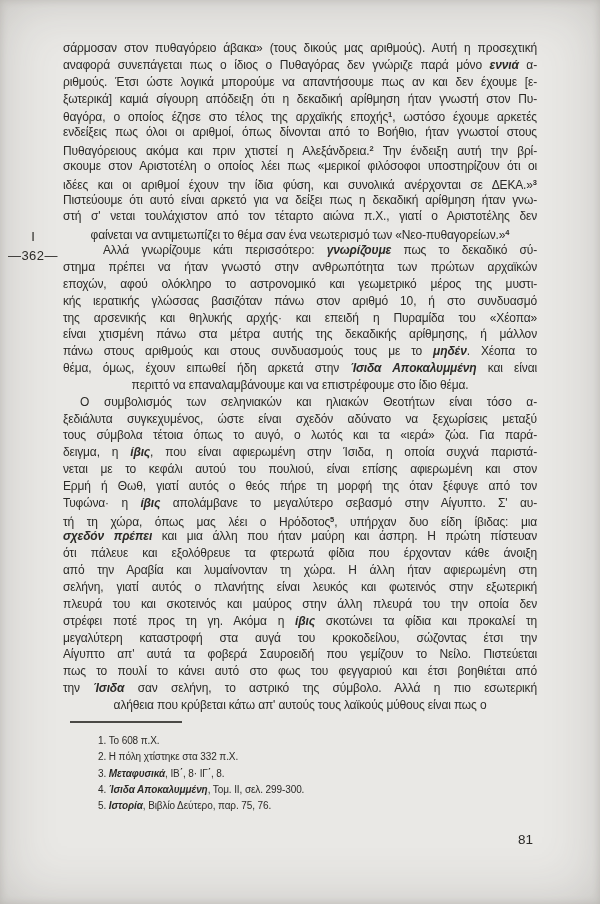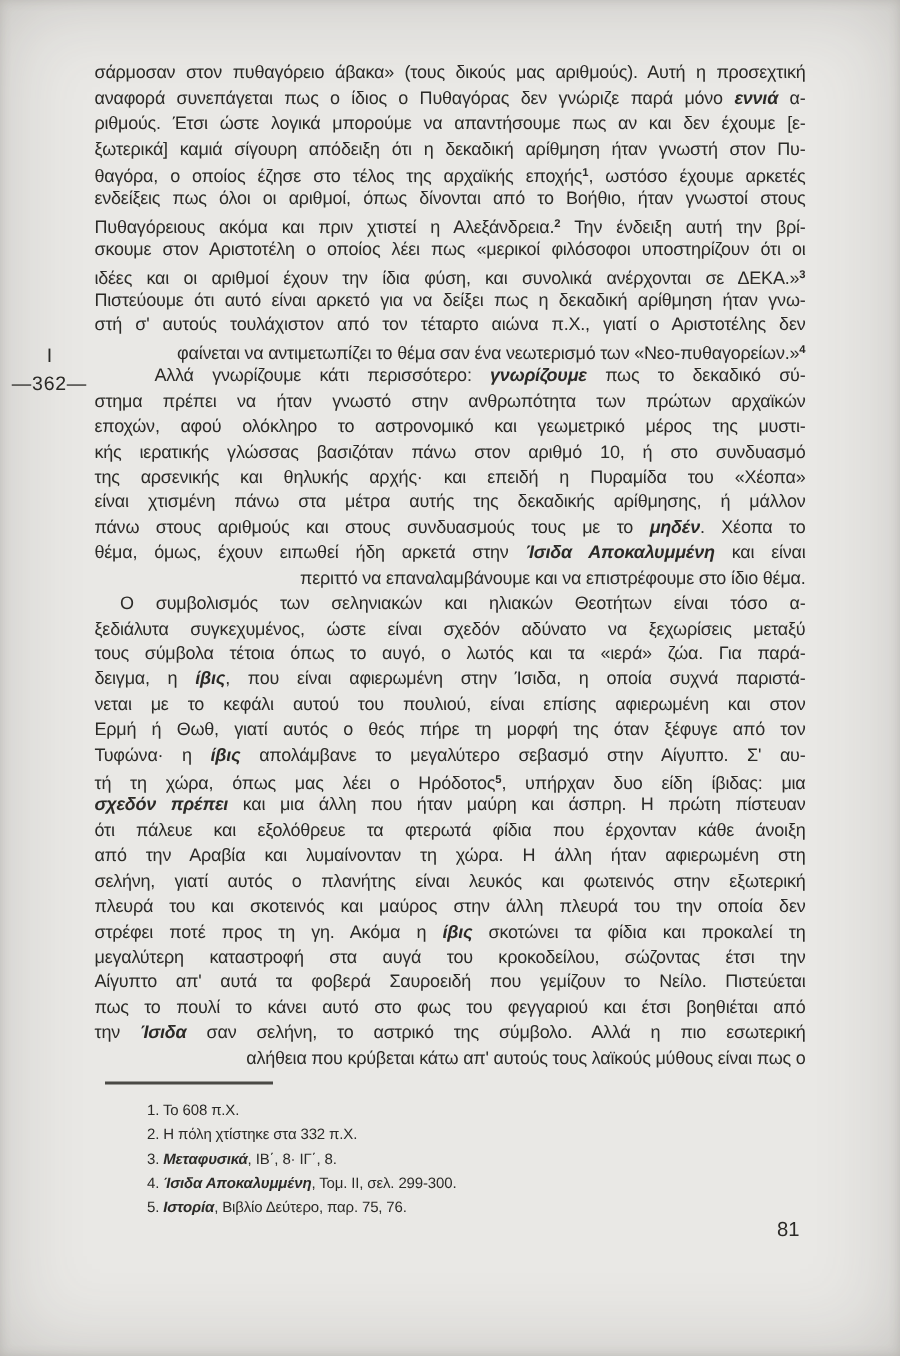--- a/index.html
+++ b/index.html
@@ -16,42 +16,42 @@
   }
   .content {
     position:absolute; left:63px; top:40px; width:474px;
     color:var(--ink); font-size:12px; letter-spacing:-0.15px;
   }
   .para { margin:0; }
   .line {
     height:16.85px; line-height:16.85px; white-space:normal;
     text-align:justify; text-align-last:justify;
   }
-  .line.last { text-align:right; text-align-last:auto; }
+  .line.last { text-align:center; text-align-last:auto; }
   .indent-normal .line:first-child { text-indent:17px; }
   .indent-large  .line:first-child { text-indent:40px; }
   .i { font-style:italic;font-weight:bold; }
   .sup { font-size:7.5px; font-weight:bold; vertical-align:4px; letter-spacing:0; }
   .margin-note {
     position:absolute; left:0; top:226px; width:66px; text-align:center;
     color:var(--ink); font-size:13px;
   }
   .margin-note .roman { line-height:22px; }
   .margin-note .number { line-height:16px; letter-spacing:0.5px; }
   .fn-rule {
     position:absolute; left:70px; top:721px; width:112px; height:1.5px;
     background:#4a4945;
   }
   .footnotes {
     position:absolute; left:98px; top:733px; width:420px;
     color:var(--ink); font-size:10px; letter-spacing:-0.1px;
   }
   .fn-line { height:16.3px; line-height:16.3px; text-align:left; }
   .pageno {
-    position:absolute; right:67px; top:812px;
+    position:absolute; right:67px; top:832px;
     color:var(--ink); font-size:13.5px;
   }
 </style>
 </head>
 <body>
 
 <div class="scan">
 
   <div class="margin-note">
     <div class="roman">I</div>
@@ -63,21 +63,21 @@
         <div class="line"><span>σάρμοσαν στον πυθαγόρειο άβακα» (τους δικούς μας αριθμούς). Αυτή η προσεχτική</span></div>
         <div class="line"><span>αναφορά συνεπάγεται πως ο ίδιος ο Πυθαγόρας δεν γνώριζε παρά μόνο </span><span class="i">εννιά</span><span> α-</span></div>
         <div class="line"><span>ριθμούς. Έτσι ώστε λογικά μπορούμε να απαντήσουμε πως αν και δεν έχουμε [ε-</span></div>
         <div class="line"><span>ξωτερικά] καμιά σίγουρη απόδειξη ότι η δεκαδική αρίθμηση ήταν γνωστή στον Πυ-</span></div>
         <div class="line"><span>θαγόρα, ο οποίος έζησε στο τέλος της αρχαϊκής εποχής</span><span class="sup">1</span><span>, ωστόσο έχουμε αρκετές</span></div>
         <div class="line"><span>ενδείξεις πως όλοι οι αριθμοί, όπως δίνονται από το Βοήθιο, ήταν γνωστοί στους</span></div>
         <div class="line"><span>Πυθαγόρειους ακόμα και πριν χτιστεί η Αλεξάνδρεια.</span><span class="sup">2</span><span> Την ένδειξη αυτή την βρί-</span></div>
         <div class="line"><span>σκουμε στον Αριστοτέλη ο οποίος λέει πως «μερικοί φιλόσοφοι υποστηρίζουν ότι οι</span></div>
         <div class="line"><span>ιδέες και οι αριθμοί έχουν την ίδια φύση, και συνολικά ανέρχονται σε ΔΕΚΑ.»</span><span class="sup">3</span></div>
         <div class="line"><span>Πιστεύουμε ότι αυτό είναι αρκετό για να δείξει πως η δεκαδική αρίθμηση ήταν γνω-</span></div>
-        <div class="line"><span>στή σ' αυτούς τουλάχιστον από τον τέταρτο αιώνα π.Χ., γιατί ο Αριστοτέλης δεν</span></div>
+        <div class="line"><span>στή σ' νεται τουλάχιστον από τον τέταρτο αιώνα π.Χ., γιατί ο Αριστοτέλης δεν</span></div>
         <div class="line last"><span>φαίνεται να αντιμετωπίζει το θέμα σαν ένα νεωτερισμό των «Νεο-πυθαγορείων.»</span><span class="sup">4</span></div>
       </div>
       <div class="para indent-large">
         <div class="line"><span>Αλλά γνωρίζουμε κάτι περισσότερο: </span><span class="i">γνωρίζουμε</span><span> πως το δεκαδικό σύ-</span></div>
         <div class="line"><span>στημα πρέπει να ήταν γνωστό στην ανθρωπότητα των πρώτων αρχαϊκών</span></div>
         <div class="line"><span>εποχών, αφού ολόκληρο το αστρονομικό και γεωμετρικό μέρος της μυστι-</span></div>
         <div class="line"><span>κής ιερατικής γλώσσας βασιζόταν πάνω στον αριθμό 10, ή στο συνδυασμό</span></div>
         <div class="line"><span>της αρσενικής και θηλυκής αρχής· και επειδή η Πυραμίδα του «Χέοπα»</span></div>
         <div class="line"><span>είναι χτισμένη πάνω στα μέτρα αυτής της δεκαδικής αρίθμησης, ή μάλλον</span></div>
         <div class="line"><span>πάνω στους αριθμούς και στους συνδυασμούς τους με το </span><span class="i">μηδέν</span><span>. Χέοπα το</span></div>

